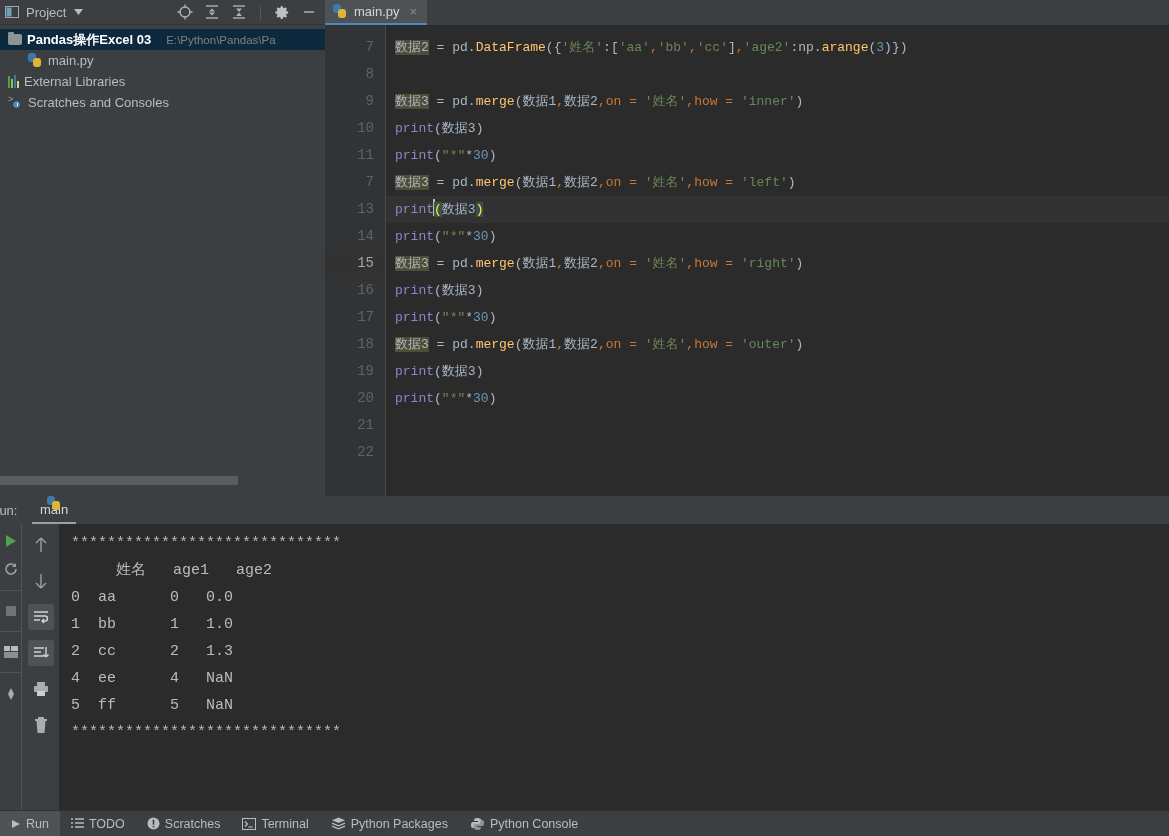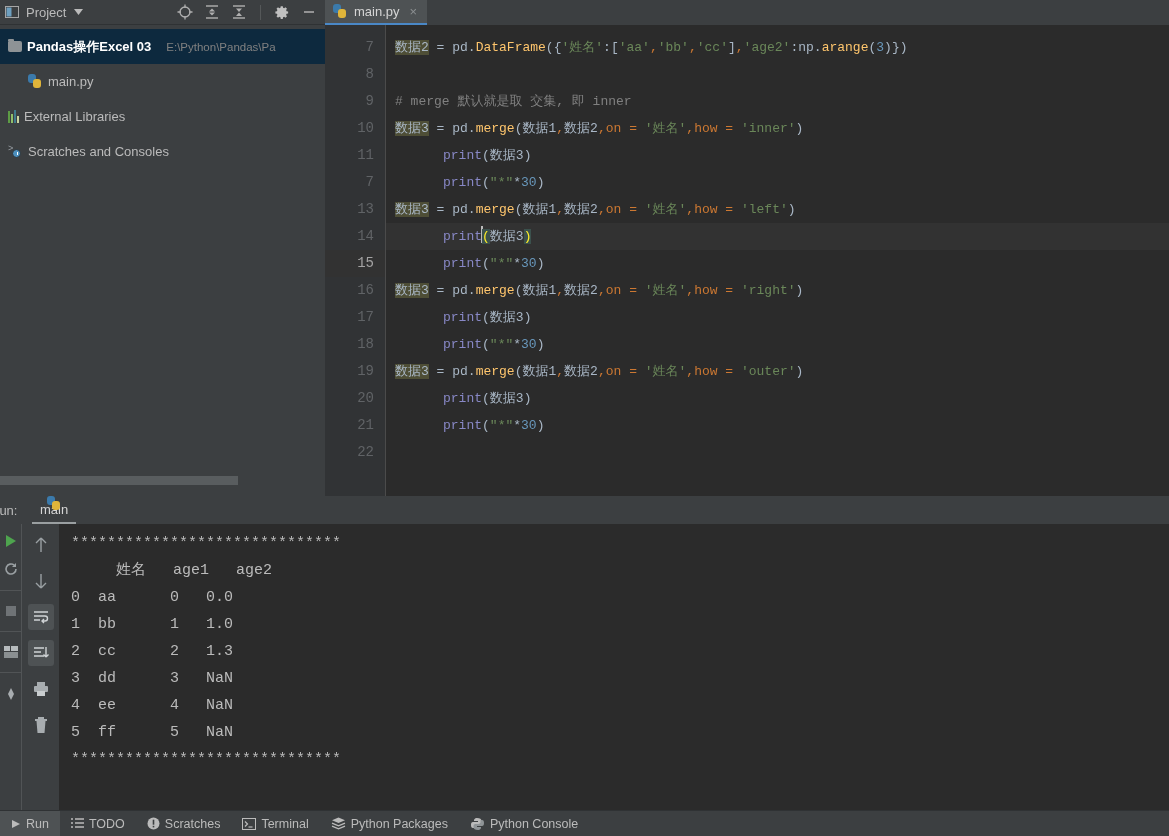--- a/index.html
+++ b/index.html
@@ -36,21 +36,21 @@
   }
   #project-header .spacer { flex: 1; }
   #header-tools { display: flex; align-items: center; gap: 11px; padding-right: 8px; }
   .tool-sep { width: 1px; height: 15px; background: #555859; margin: 0 2px; }
 
   #project-tree {
     flex: 1; overflow: hidden; background: #3c3f41;
     padding-top: 4px;
   }
   .tree-row {
-    height: 35px; display: flex; align-items: center;
+    height: 21px; display: flex; align-items: center;
     padding-left: 8px; gap: 5px;
     font-size: 13px; color: #bbbbbb; white-space: nowrap;
   }
   .tree-row.selected { background: #0d293e; }
   .tree-row .name { font-weight: normal; }
   .tree-row.selected .name { font-weight: bold; color: #ffffff; }
   .tree-row .path { color: #808080; font-size: 11.5px; margin-left: 10px; }
   .tree-row.indent1 { padding-left: 28px; }
 
   
@@ -127,21 +127,21 @@
   .cl-row {
     height: 27px; line-height: 27px; white-space: pre;
     font-family:"Liberation Mono", monospace; font-size: 13px;
     color:#a9b7c6; padding-left: 9px;
   }
   .cl-row.cur { background:#323232; }
   .fn   { color:#ffc66d; }
   .str  { color:#6a8759; }
   .num  { color:#6897bb; }
   .cmt  { color:#808080; }
-  .bi   { color:#8888c6;margin-left:48px; }
+  .bi   { color:#8888c6; }
   .id   { color:#a9b7c6; }
   .var  { color:#a9b7c6; background:#4e4e36; }
   .kwarg{ color:#cc7832; }
   .comma{ color:#cc7832; }
   .brk-h{ color:#ffef28; background:#3b514d; }
   .cursor-bar {
     display:inline-block; width:2px; height:17px; background:#bbbbbb;
     vertical-align:-3px; margin:0 -1px;
   }
 
@@ -322,21 +322,20 @@
       <div class="ln">21</div>
       <div class="ln">22</div>
     </div>
 
     <div id="code">
 
       <div class="cl-row"><span class="var">数据2</span><span class="id"> = </span><span class="id">pd</span><span class="id">.</span><span class="fn">DataFrame</span><span class="id">({</span><span class="str">'姓名'</span><span class="id">:[</span><span class="str">'aa'</span><span class="comma">,</span><span class="str">'bb'</span><span class="comma">,</span><span class="str">'cc'</span><span class="id">]</span><span class="comma">,</span><span class="str">'age2'</span><span class="id">:</span><span class="id">np</span><span class="id">.</span><span class="fn">arange</span><span class="id">(</span><span class="num">3</span><span class="id">)})</span></div>
 
       <div class="cl-row"> </div>
 
-      <div class="cl-row"><span class="cmt"># merge 默认就是取 交集, 即 inner</span></div>
 
 
       <div class="cl-row"><span class="var">数据3</span><span class="id"> = </span><span class="id">pd</span><span class="id">.</span><span class="fn">merge</span><span class="id">(</span><span class="id">数据1</span><span class="comma">,</span><span class="id">数据2</span><span class="comma">,</span><span class="kwarg">on</span><span class="kwarg"> = </span><span class="str">'姓名'</span><span class="comma">,</span><span class="kwarg">how</span><span class="kwarg"> = </span><span class="str">'inner'</span><span class="id">)</span></div>
 
       <div class="cl-row"><span class="bi">print</span><span class="id">(</span><span class="id">数据3</span><span class="id">)</span></div>
 
       <div class="cl-row"><span class="bi">print</span><span class="id">(</span><span class="str">"*"</span><span class="id">*</span><span class="num">30</span><span class="id">)</span></div>
 
       <div class="cl-row"><span class="var">数据3</span><span class="id"> = </span><span class="id">pd</span><span class="id">.</span><span class="fn">merge</span><span class="id">(</span><span class="id">数据1</span><span class="comma">,</span><span class="id">数据2</span><span class="comma">,</span><span class="kwarg">on</span><span class="kwarg"> = </span><span class="str">'姓名'</span><span class="comma">,</span><span class="kwarg">how</span><span class="kwarg"> = </span><span class="str">'left'</span><span class="id">)</span></div>
 
@@ -447,21 +446,20 @@
         </svg>
       </span>
     </div>
 
     <div id="console">
       <div class="con-row">******************************</div>
       <div class="con-row">     姓名   age1   age2</div>
       <div class="con-row">0  aa      0   0.0</div>
       <div class="con-row">1  bb      1   1.0</div>
       <div class="con-row">2  cc      2   1.3</div>
-      <div class="con-row">3  dd      3   NaN</div>
       <div class="con-row">4  ee      4   NaN</div>
       <div class="con-row">5  ff      5   NaN</div>
       <div class="con-row">******************************</div>
     </div>
   </div>
 </div>
 
 <div id="statusbar">
   <div class="sb-item active">
     <span>

